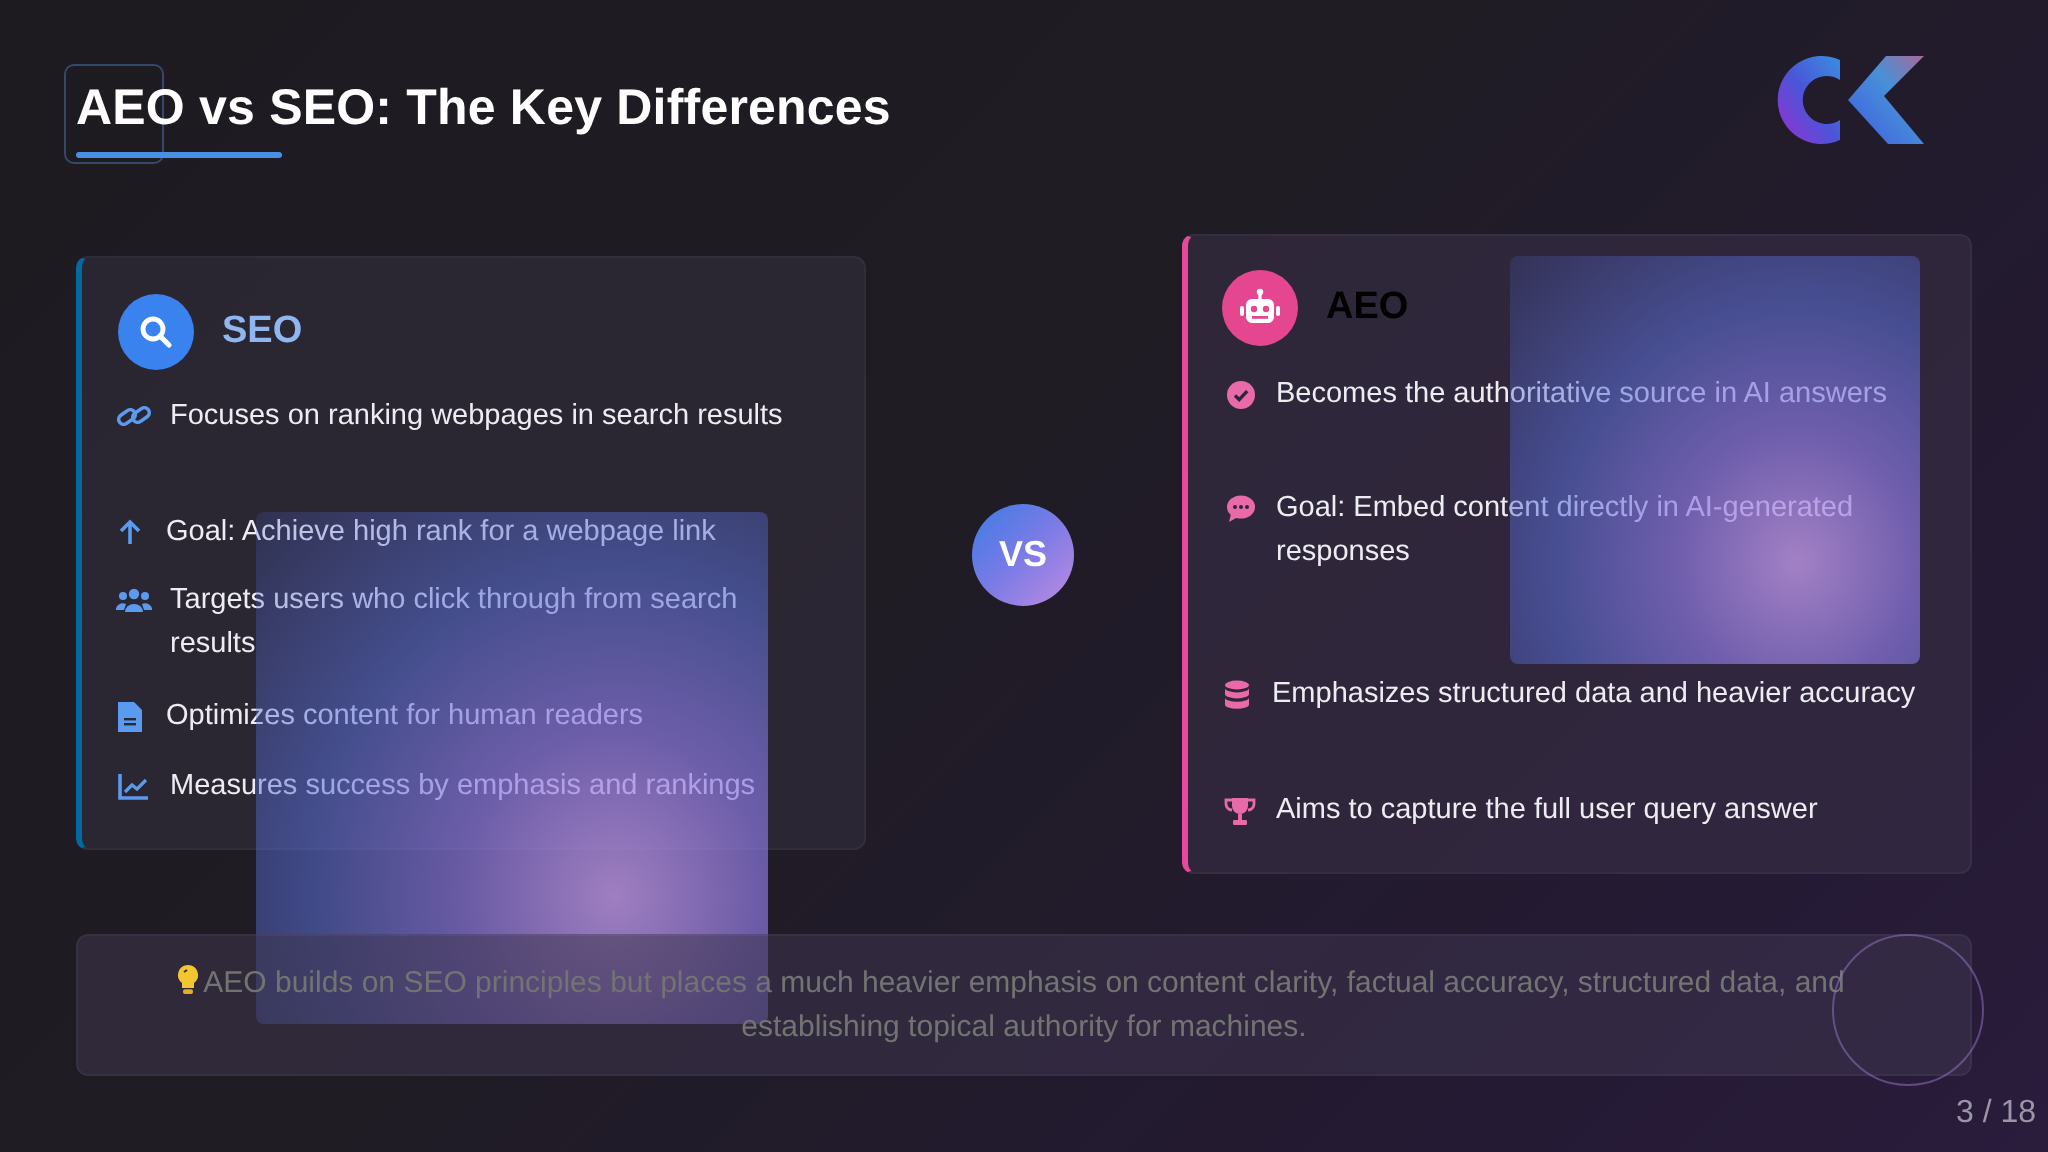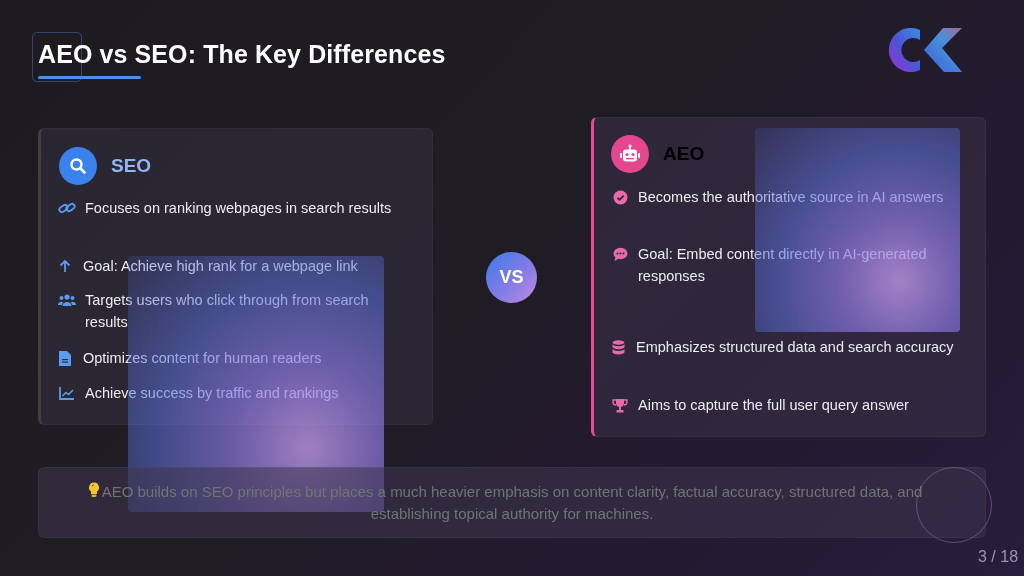--- a/index.html
+++ b/index.html
@@ -23,21 +23,21 @@
     position: absolute; left: 0; top: 36px; width: 103px; height: 3px;
     background: #4a8fe7; border-radius: 2px;
   }
   .logo { position: absolute; left: 880px; top: 24px; width: 86px; height: 52px; }
 
   .card {
     position: absolute; border-radius: 6px;
     background: rgba(52,48,64,0.55);
     border: 1px solid rgba(255,255,255,0.04);
   }
-  .card-seo { left: 38px; top: 128px; width: 395px; height: 297px; border-left: 3px solid #404040; }
+  .card-seo { left: 38px; top: 128px; width: 395px; height: 297px; border-left: 3px solid #0369a1; }
   .card-aeo { left: 591px; top: 117px; width: 395px; height: 320px; border-left: 3px solid #e84a9a; background: rgba(56,46,70,0.6); }
 
   .card-head { position: absolute; left: 18px; top: 18px; display: flex; align-items: center; }
   .card-aeo .card-head { left: 17px; top: 17px; }
   .head-icon {
     width: 38px; height: 38px; border-radius: 50%;
     display: flex; align-items: center; justify-content: center;
   }
   .head-label { font-size: 19px; font-weight: bold; margin-left: 14px; }
 
@@ -151,21 +151,21 @@
     <span>Optimizes content for human readers</span>
   </div>
 
   <div class="item" style="left:16px;top:253px;">
     <span class="ic">
       <svg width="16" height="14" viewBox="0 0 16 14">
           <path d="M1 1 V13 H15" fill="none" stroke="#5a9bf0" stroke-width="1.8"></path>
           <path d="M3.5 10 L7 6.5 L9.5 8.5 L14 4" fill="none" stroke="#5a9bf0" stroke-width="1.6"></path>
         </svg>
     </span>
-    <span>Achieve success by traffic and rankings</span>
+    <span>Measures success by emphasis and rankings</span>
   </div>
 </section>
 
 <section class="card card-aeo">
   <div class="card-head">
     <div class="head-icon" style="background:#e4478f">
       <svg width="22" height="20" viewBox="0 0 22 20">
           <circle cx="11" cy="2" r="1.6" fill="#fff"></circle>
           <rect x="10.2" y="2.5" width="1.6" height="3" fill="#fff"></rect>
           <rect x="4" y="5.5" width="14" height="12" rx="3" fill="#fff"></rect>
@@ -204,21 +204,21 @@
 
 
   <div class="item" style="left:14px;top:218px;">
     <span class="ic">
       <svg width="13" height="15" viewBox="0 0 13 15">
           <ellipse cx="6.5" cy="2.5" rx="6" ry="2.2" fill="#e86aa8"></ellipse>
           <path d="M0.5 4 v3 a6 2.2 0 0 0 12 0 v-3 a6 2.2 0 0 1 -12 0Z" fill="#e86aa8"></path>
           <path d="M0.5 8.7 v3.5 a6 2.2 0 0 0 12 0 v-3.5 a6 2.2 0 0 1 -12 0Z" fill="#e86aa8"></path>
         </svg>
     </span>
-    <span>Emphasizes structured data and search accuracy</span>
+    <span>Emphasizes structured data and heavier accuracy</span>
   </div>
 
   <div class="item" style="left:16px;top:276px;">
     <span class="ic">
       <svg width="16" height="15" viewBox="0 0 16 15">
           <path d="M4 1 H12 V5 a4 4 0 0 1 -8 0 Z" fill="#e86aa8"></path>
           <path d="M4 2 H1 V4 a3 3 0 0 0 3 3 M12 2 H15 V4 a3 3 0 0 1 -3 3" fill="none" stroke="#e86aa8" stroke-width="1.4"></path>
           <rect x="7" y="9" width="2" height="3" fill="#e86aa8"></rect>
           <rect x="4.5" y="12" width="7" height="2.5" rx="0.6" fill="#e86aa8"></rect>
         </svg>

